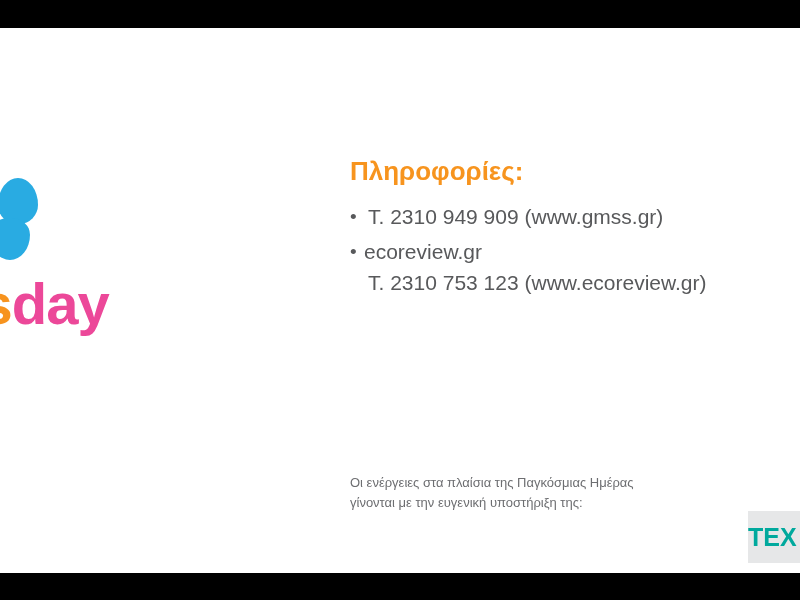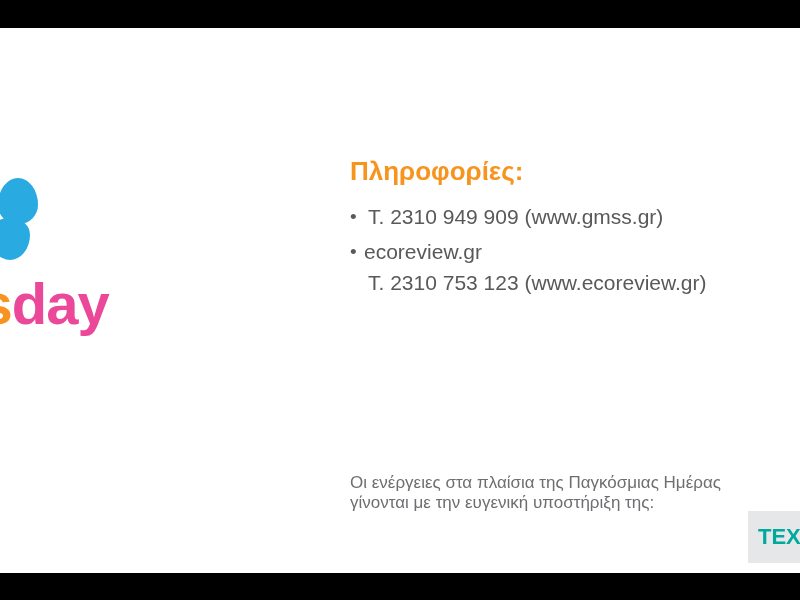--- a/index.html
+++ b/index.html
@@ -109,43 +109,42 @@
     white-space: nowrap;
   }
 
   
   .credit {
     position: absolute;
     left: 350px;
     top: 445px;
     width: 360px;
     color: #6d6e71;
-    font-size: 17px;
+    font-size: 13px;
     line-height: 20px;
   }
   .credit div { white-space: nowrap; }
 
   
   .sponsor {
     position: absolute;
     left: 748px;
     top: 483px;
     width: 86px;
     height: 52px;
     background: #e6e7e8;
     display: flex;
     align-items: center;
     justify-content: flex-start;
   }
   .sponsor-text {
     color: #00a99d;
-    font-size: 22px;
+    font-size: 25px;
     font-weight: 700;
     letter-spacing: 0px;
-    padding-left: 10px;
     white-space: nowrap;
   }
 </style>
 </head>
 <body>
 
 <div class="slide">
 
   <div class="logo">
     <div class="logo-mark">

